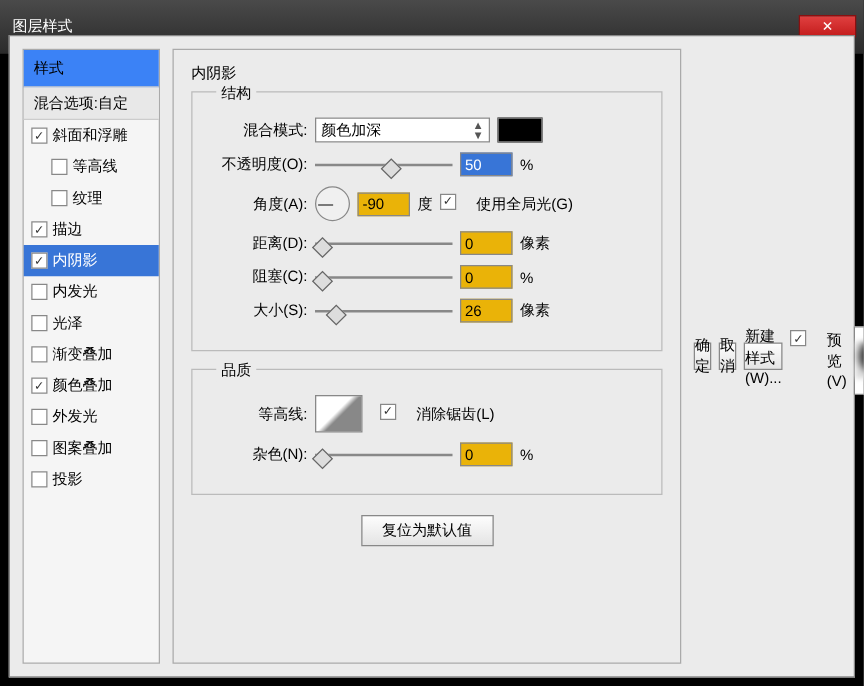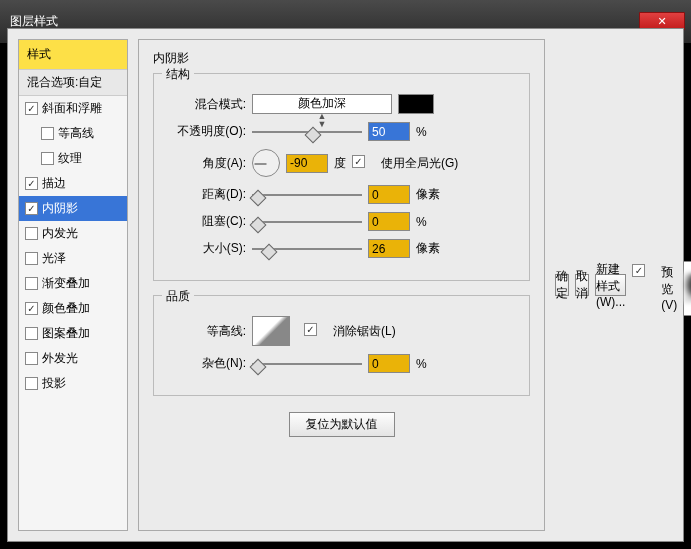--- a/index.html
+++ b/index.html
@@ -3,36 +3,36 @@
 <meta charset="utf-8">
 <style>
 * { box-sizing: border-box; margin: 0; padding: 0; font-family: "Microsoft YaHei", "SimSun", sans-serif; font-size: 12px; }
 body { background: #444; }
 .window { width: 691px; height: 549px; background: #000; position: relative; }
 .titlebar { height: 43px; background: linear-gradient(#4a4a4a, #2a2a2a); display: flex; align-items: center; justify-content: space-between; padding-left: 10px; }
 .titlebar-text { color: #fff; font-size: 12px; }
 .close-btn { width: 46px; height: 20px; background: linear-gradient(#e04040, #c01818); color: #fff; display: flex; align-items: center; justify-content: center; border: 1px solid #8a1010; border-radius: 0 0 4px 4px; margin-right: 6px; cursor: pointer; font-size: 11px; }
 .body { position: absolute; top: 28px; left: 7px; right: 7px; bottom: 7px; background: #ebebeb; border: 1px solid #888; display: flex; padding: 10px; gap: 10px; }
 .sidebar { width: 110px; border: 1px solid #aaa; background: #f5f5f5; }
-.sidebar-header { padding: 6px 8px; border-bottom: 1px solid #ccc; background: #fde047; }
+.sidebar-header { padding: 6px 8px; border-bottom: 1px solid #ccc; background: #3b82f6; }
 .sidebar-sub { padding: 4px 8px; background: #e8e8e8; border-bottom: 1px solid #ccc; }
 .sidebar-item { display: flex; align-items: center; padding: 4px 6px; gap: 4px; cursor: pointer; }
 .sidebar-item.selected { background: #3875d7; color: #fff; }
 .sidebar-item.indent { padding-left: 22px; }
 .chk { width: 13px; height: 13px; border: 1px solid #888; background: #fff; display: inline-flex; align-items: center; justify-content: center; font-size: 10px; color: #333; flex-shrink: 0; }
 .chk.checked::after { content: "✓"; }
 .main { flex: 1; border: 1px solid #aaa; padding: 10px 14px; position: relative; }
 .right { width: 118px; display: flex; flex-direction: row; gap: 6px; align-items: center; }
 .btn { width: 114px; height: 22px; background: linear-gradient(#fdfdfd,#e4e4e4); border: 1px solid #888; cursor: pointer; display: flex; align-items: center; justify-content: center; }
 .section-title { margin-bottom: 6px; }
 .fieldset { border: 1px solid #bbb; margin: 6px 0 14px 0; padding: 12px 10px 14px 10px; position: relative; }
-.fieldset-title { position: absolute; top: -8px; left: 8px; background: #ebebeb; padding: 0 4px; }
+.fieldset-title { position: absolute; top: -8px; left: 19px; background: #ebebeb; padding: 0 4px; }
 .row { display: flex; align-items: center; margin: 8px 0; gap: 6px; }
 .label { width: 82px; text-align: right; }
-.select { width: 140px; height: 20px; border: 1px solid #888; background: #fff; display: flex; align-items: center; justify-content: space-between; padding: 0 4px; flex-direction: column; }
+.select { width: 140px; height: 20px; border: 1px solid #888; background: #fff; display: flex; align-items: center; justify-content: space-between; padding: 0 4px; }
 .swatch { width: 36px; height: 20px; background: #000; border: 1px solid #888; }
 .slider { width: 110px; height: 16px; position: relative; display: flex; align-items: center; }
 .slider-track { height: 2px; background: #888; width: 100%; }
 .slider-thumb { position: absolute; width: 12px; height: 12px; background: #ddd; border: 1px solid #666; transform: rotate(45deg); top: 5px; }
 .num-input { width: 42px; height: 19px; border: 1px solid #888; background: #eab308; padding: 0 3px; display: flex; align-items: center; }
 .num-input.hl { background: #3875d7; color: #fff; }
 .angle-dial { width: 28px; height: 28px; border: 1px solid #888; border-radius: 50%; background: #f0f0f0; position: relative; }
 .angle-dial::after { content: ""; position: absolute; width: 1px; height: 12px; background: #333; left: 50%; top: 2px; transform-origin: bottom; transform: rotate(-90deg); }
 .contour { width: 38px; height: 30px; border: 1px solid #888; background: linear-gradient(135deg,#fff 0%,#fff 45%,#888 55%,#888 100%); }
 .btn-row { display: flex; gap: 18px; justify-content: center; margin-top: 16px; }
@@ -87,25 +87,25 @@
           <div class="sidebar-item">
             <span class="chk"></span>
             <span>渐变叠加</span>
           </div>
           <div class="sidebar-item">
             <span class="chk checked"></span>
             <span>颜色叠加</span>
           </div>
           <div class="sidebar-item">
             <span class="chk"></span>
+            <span>外发光</span>
+          </div>
+          <div class="sidebar-item">
+            <span class="chk"></span>
             <span>图案叠加</span>
-          </div>
-          <div class="sidebar-item">
-            <span class="chk"></span>
-            <span>外发光</span>
           </div>
           <div class="sidebar-item">
             <span class="chk"></span>
             <span>投影</span>
           </div>
         </div>
     </div>
 
     <div class="main">
       <div class="section-title">内阴影</div>

